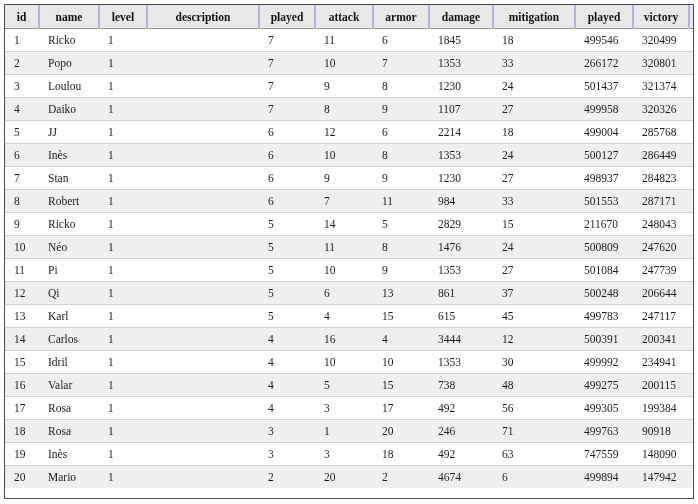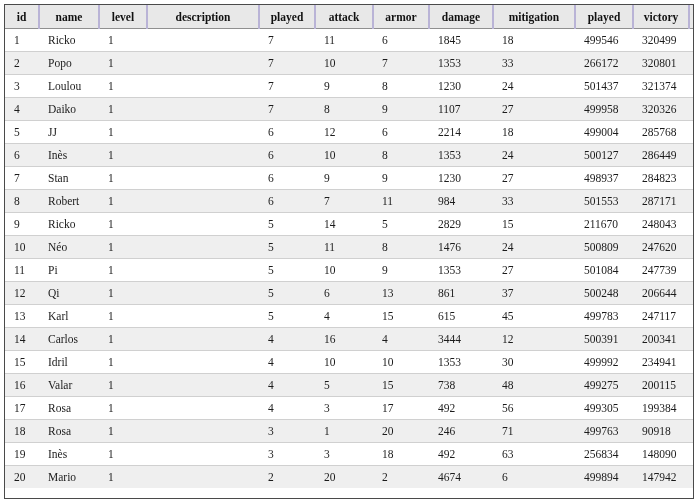--- a/index.html
+++ b/index.html
@@ -375,21 +375,21 @@
           <tr class="row-odd">
             <td>19</td>
             <td>Inès</td>
             <td>1</td>
             <td></td>
             <td>3</td>
             <td>3</td>
             <td>18</td>
             <td>492</td>
             <td>63</td>
-            <td>256834</td>
+            <td>747559</td>
             <td>148090</td>
             <td>339352</td>
           </tr>
           <tr class="row-even">
             <td>20</td>
             <td>Mario</td>
             <td>1</td>
             <td></td>
             <td>2</td>
             <td>20</td>

